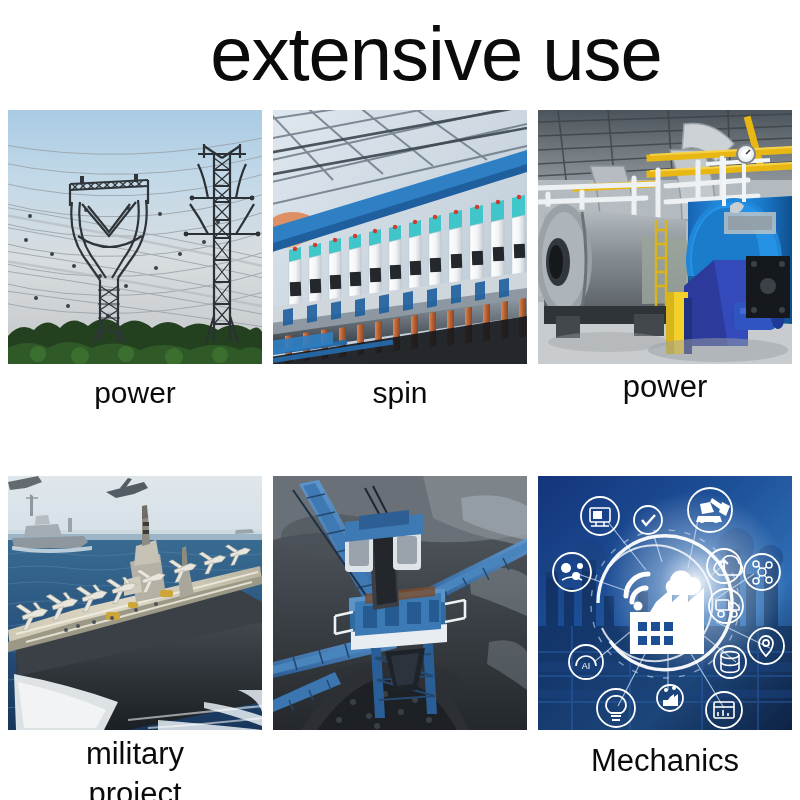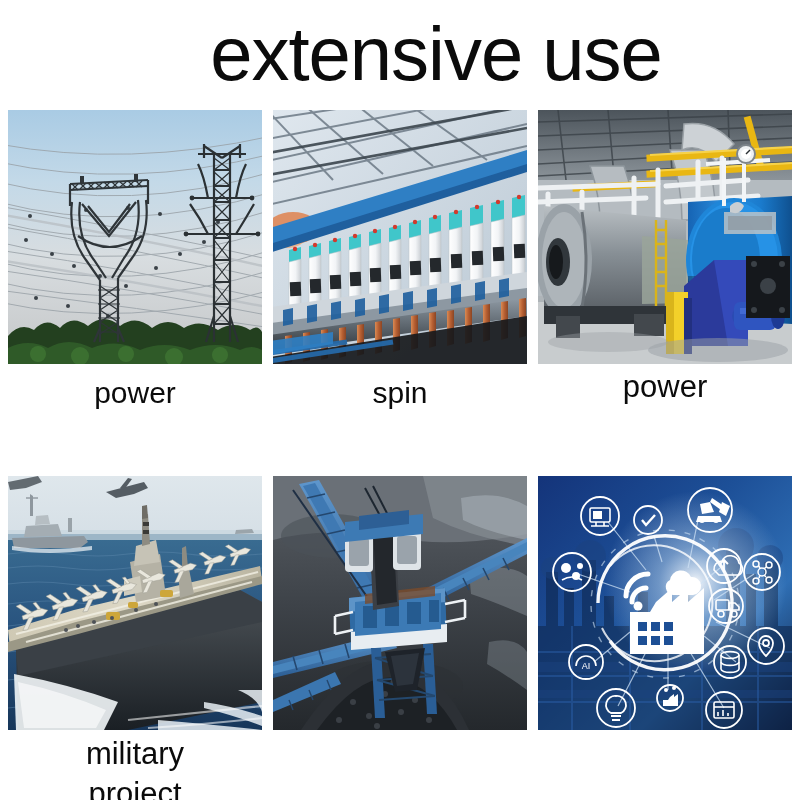--- a/index.html
+++ b/index.html
@@ -1002,16 +1002,17 @@
                 <circle cx="186" cy="234" r="18"></circle>
                 <g stroke-width="1.6">
                   <rect x="176" y="226" width="20" height="16" rx="1.5"></rect>
                   <path d="M176 231 L196 231"></path>
                   <path d="M180 236 L180 240 M185 234 L185 240 M190 237 L190 240"></path>
                 </g>
               </g>
             </g>
           </svg>
         </div>
+        <div class="caption cap-mechanics">Mechanics</div>
       </div>
     </div>
   </div>
 </div>
 
 </body></html>

